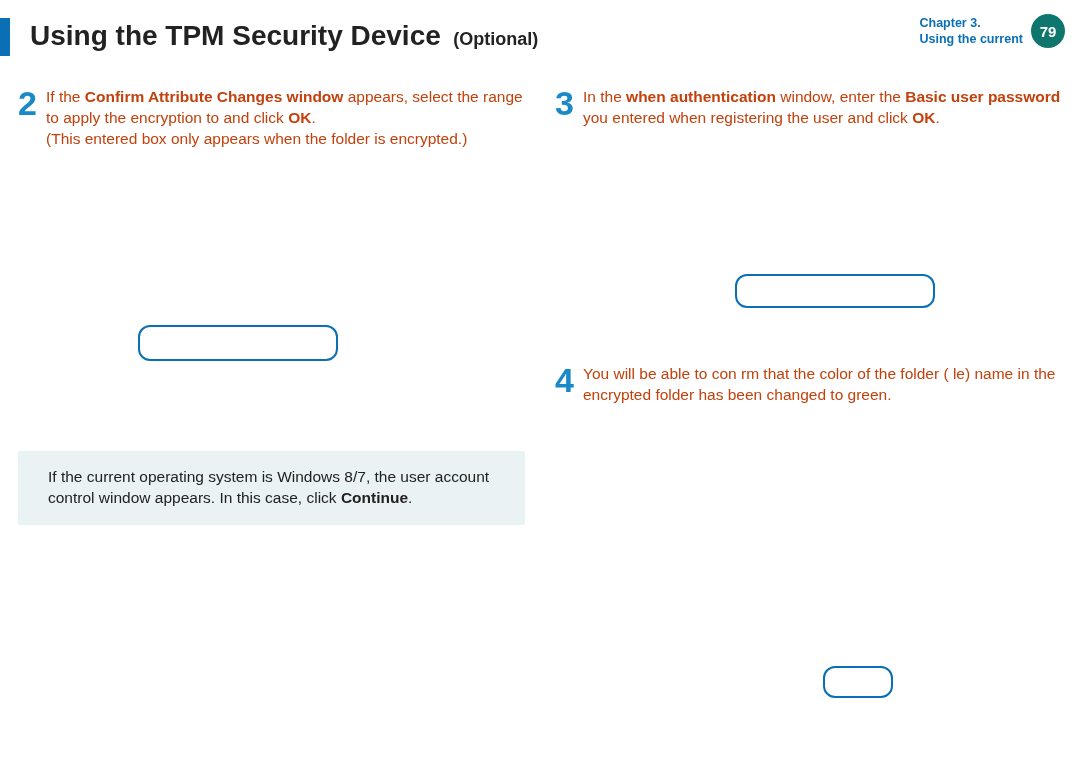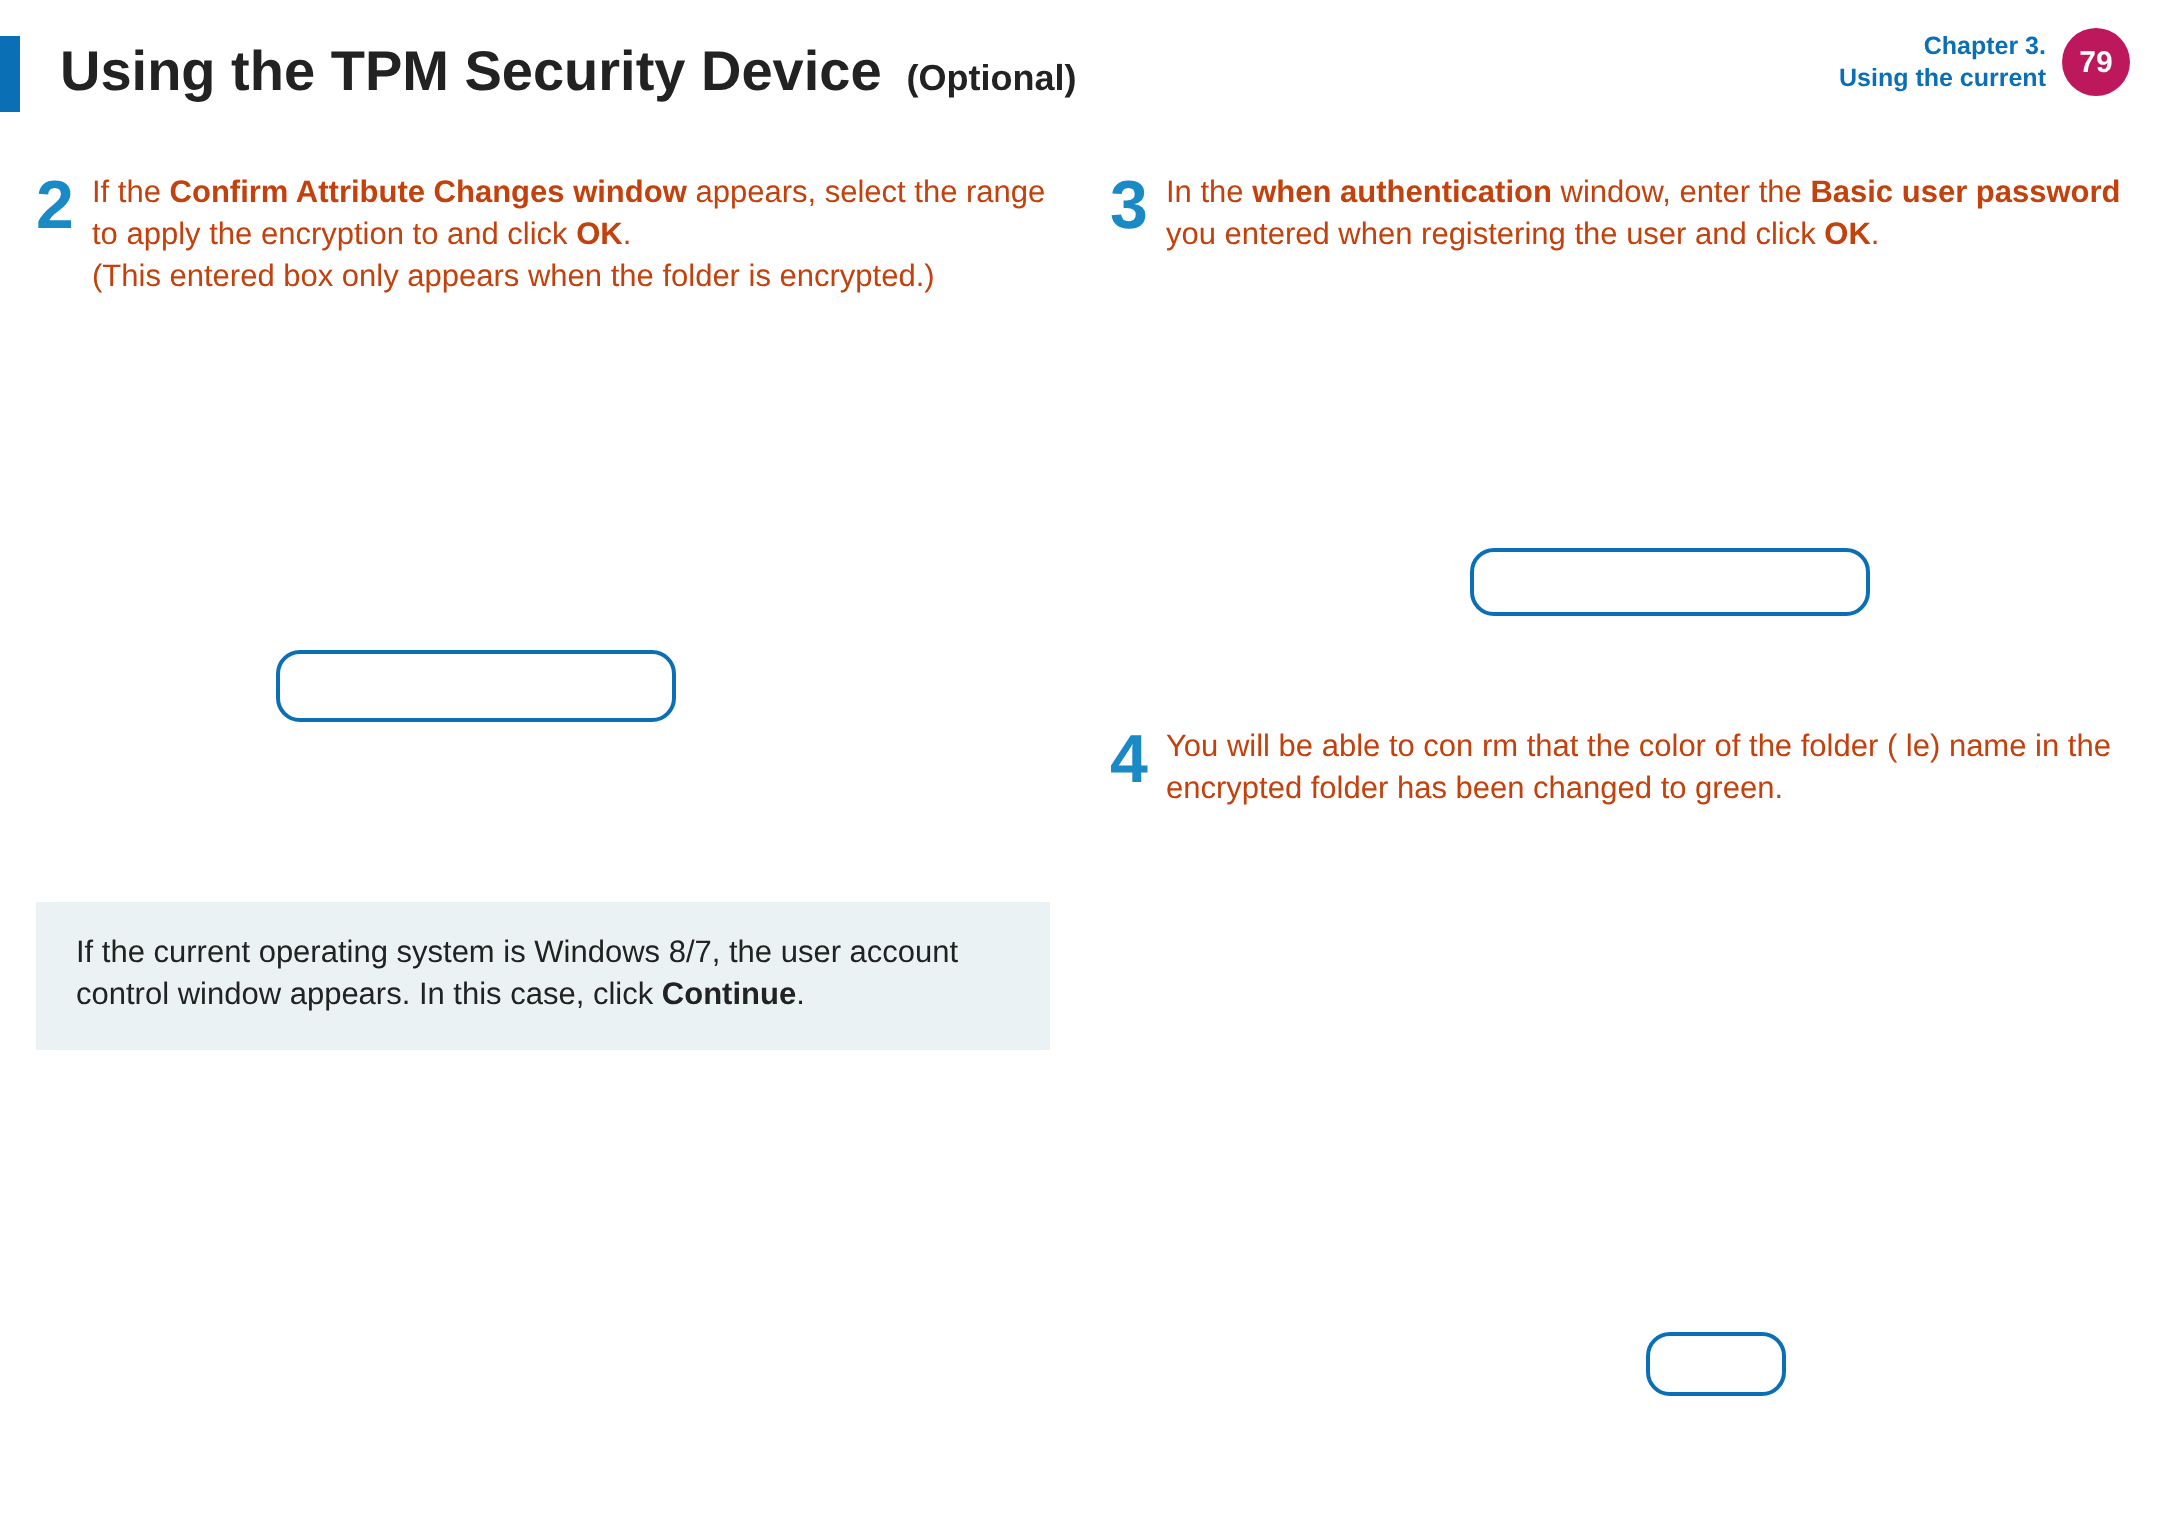--- a/index.html
+++ b/index.html
@@ -45,29 +45,28 @@
       margin-left: 8px;
     }
     .header-right {
       position: absolute;
       right: 15px;
       top: 14px;
       display: flex;
       align-items: center;
     }
     .chapter-info {
-      text-align: right;
       color: #0a6fb5;
       font-weight: bold;
       font-size: 12.5px;
       line-height: 1.3;
       margin-right: 8px;
     }
     .page-badge {
-      background: #be185d;
+      background: #0f766e;
       color: white;
       border-radius: 50%;
       width: 34px;
       height: 34px;
       display: flex;
       align-items: center;
       justify-content: center;
       font-weight: bold;
       font-size: 15px;
     }
@@ -105,21 +104,21 @@
       border: 2.5px solid #0a6fb5;
       border-radius: 12px;
       height: 36px;
     }
     .box-left {
       width: 200px;
       margin: 175px 0 0 120px;
     }
     .note-box {
       background: #eaf2f3;
-      padding: 16px 20px;
+      padding: 16px 30px;
       margin-top: 90px;
       font-size: 15.5px;
       line-height: 1.35;
       color: #222;
     }
     .note-box b {
       font-weight: bold;
     }
     .box-right-1 {
       width: 200px;

